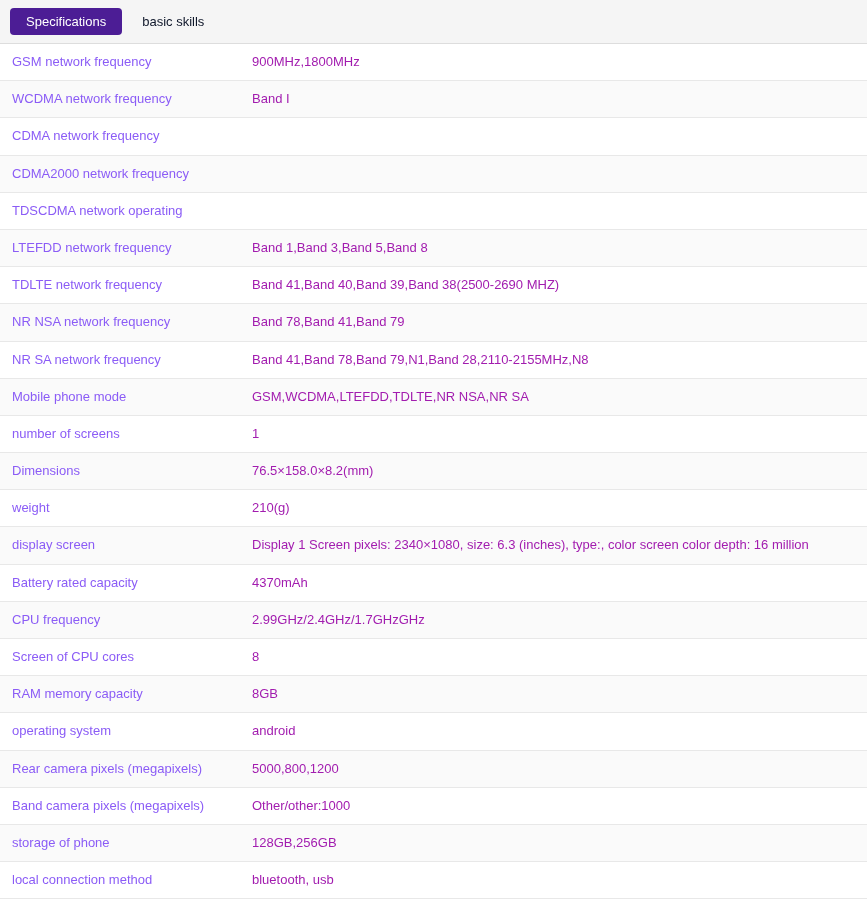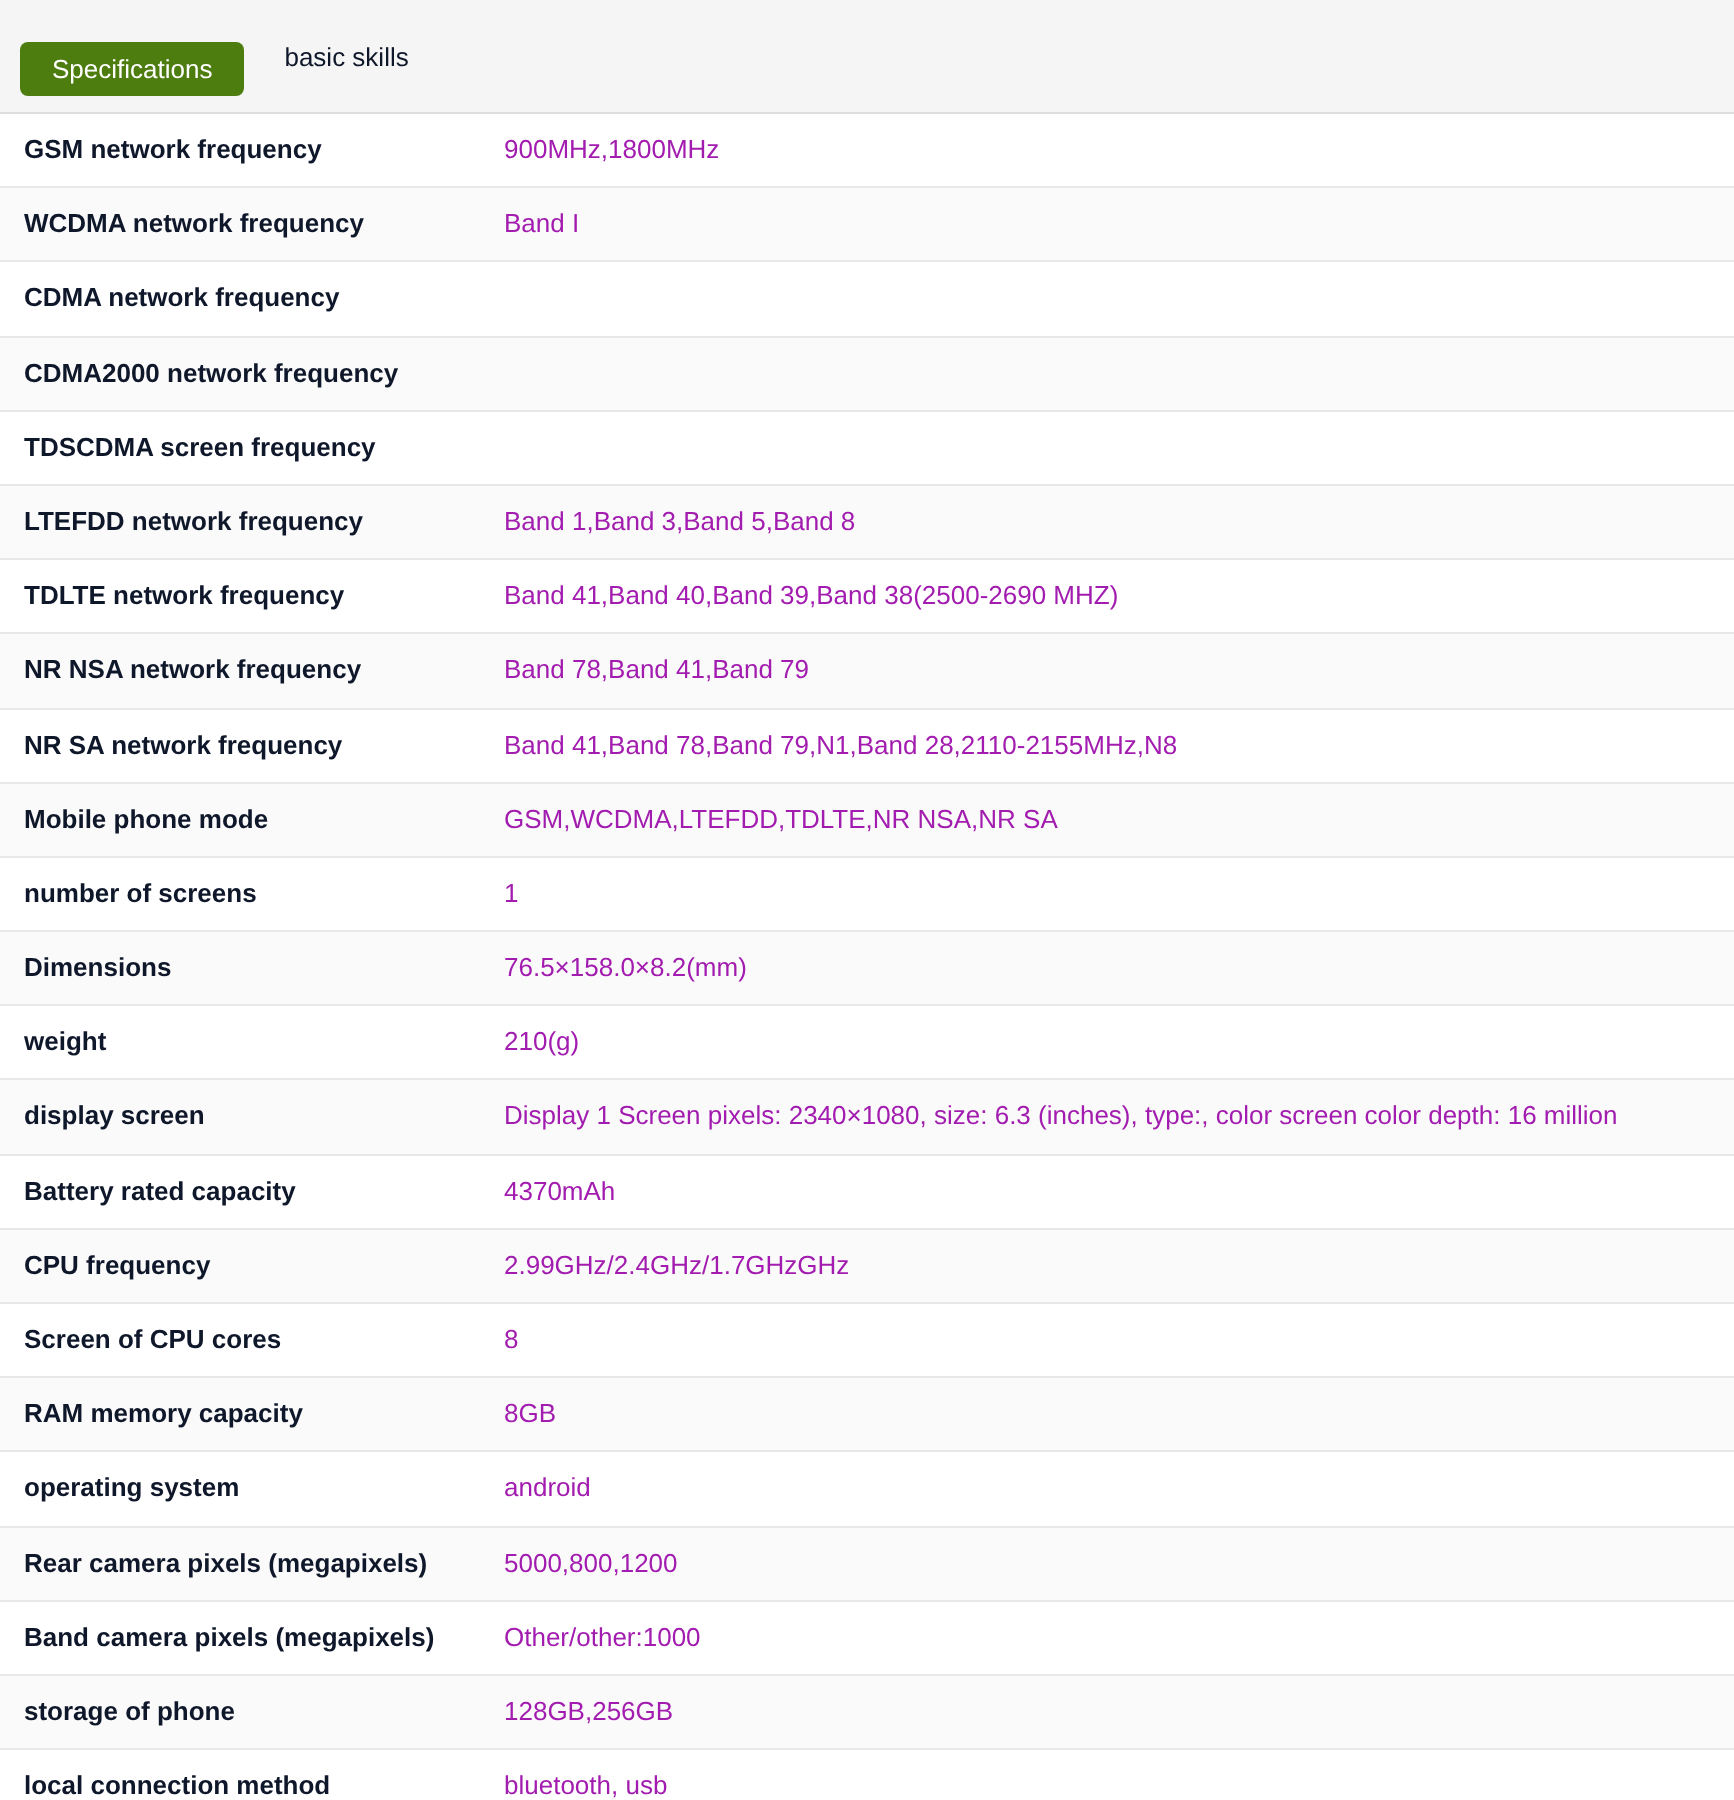--- a/index.html
+++ b/index.html
@@ -8,28 +8,27 @@
     .tab-bar {
       display: flex;
       align-items: center;
       padding: 8px 10px;
       background: #f5f5f5;
       border-bottom: 1px solid #ddd;
       gap: 10px;
     }
 
     .tab-active {
-      background: #4d7c0f;
+      background: #4c1d95;
       color: #fff;
       border: none;
       padding: 6px 16px;
       border-radius: 4px;
       font-size: 13px;
       cursor: pointer;
-      margin-top: 13px;
     }
 
     .tab-inactive {
       background: transparent;
       color: #0f172a;
       border: none;
       padding: 6px 10px;
       font-size: 13px;
       cursor: pointer;
     }
@@ -48,22 +47,22 @@
     }
 
     .specs-table td {
       padding: 9px 12px;
       vertical-align: top;
       line-height: 1.4;
     }
 
     .spec-label {
       width: 240px;
-      font-weight: 700;
-      color: #0f172a;
+      font-weight: 400;
+      color: #8b5cf6;
       white-space: nowrap;
     }
 
     .spec-value {
       color: #a21caf;
     }
   </style>
 </head>
 <body>
 
@@ -84,21 +83,21 @@
       </tr>
       <tr>
         <td class="spec-label">CDMA network frequency</td>
         <td class="spec-value"></td>
       </tr>
       <tr>
         <td class="spec-label">CDMA2000 network frequency</td>
         <td class="spec-value"></td>
       </tr>
       <tr>
-        <td class="spec-label">TDSCDMA screen frequency</td>
+        <td class="spec-label">TDSCDMA network operating</td>
         <td class="spec-value"></td>
       </tr>
       <tr>
         <td class="spec-label">LTEFDD network frequency</td>
         <td class="spec-value">Band 1,Band 3,Band 5,Band 8</td>
       </tr>
       <tr>
         <td class="spec-label">TDLTE network frequency</td>
         <td class="spec-value">Band 41,Band 40,Band 39,Band 38(2500-2690 MHZ)</td>
       </tr>

